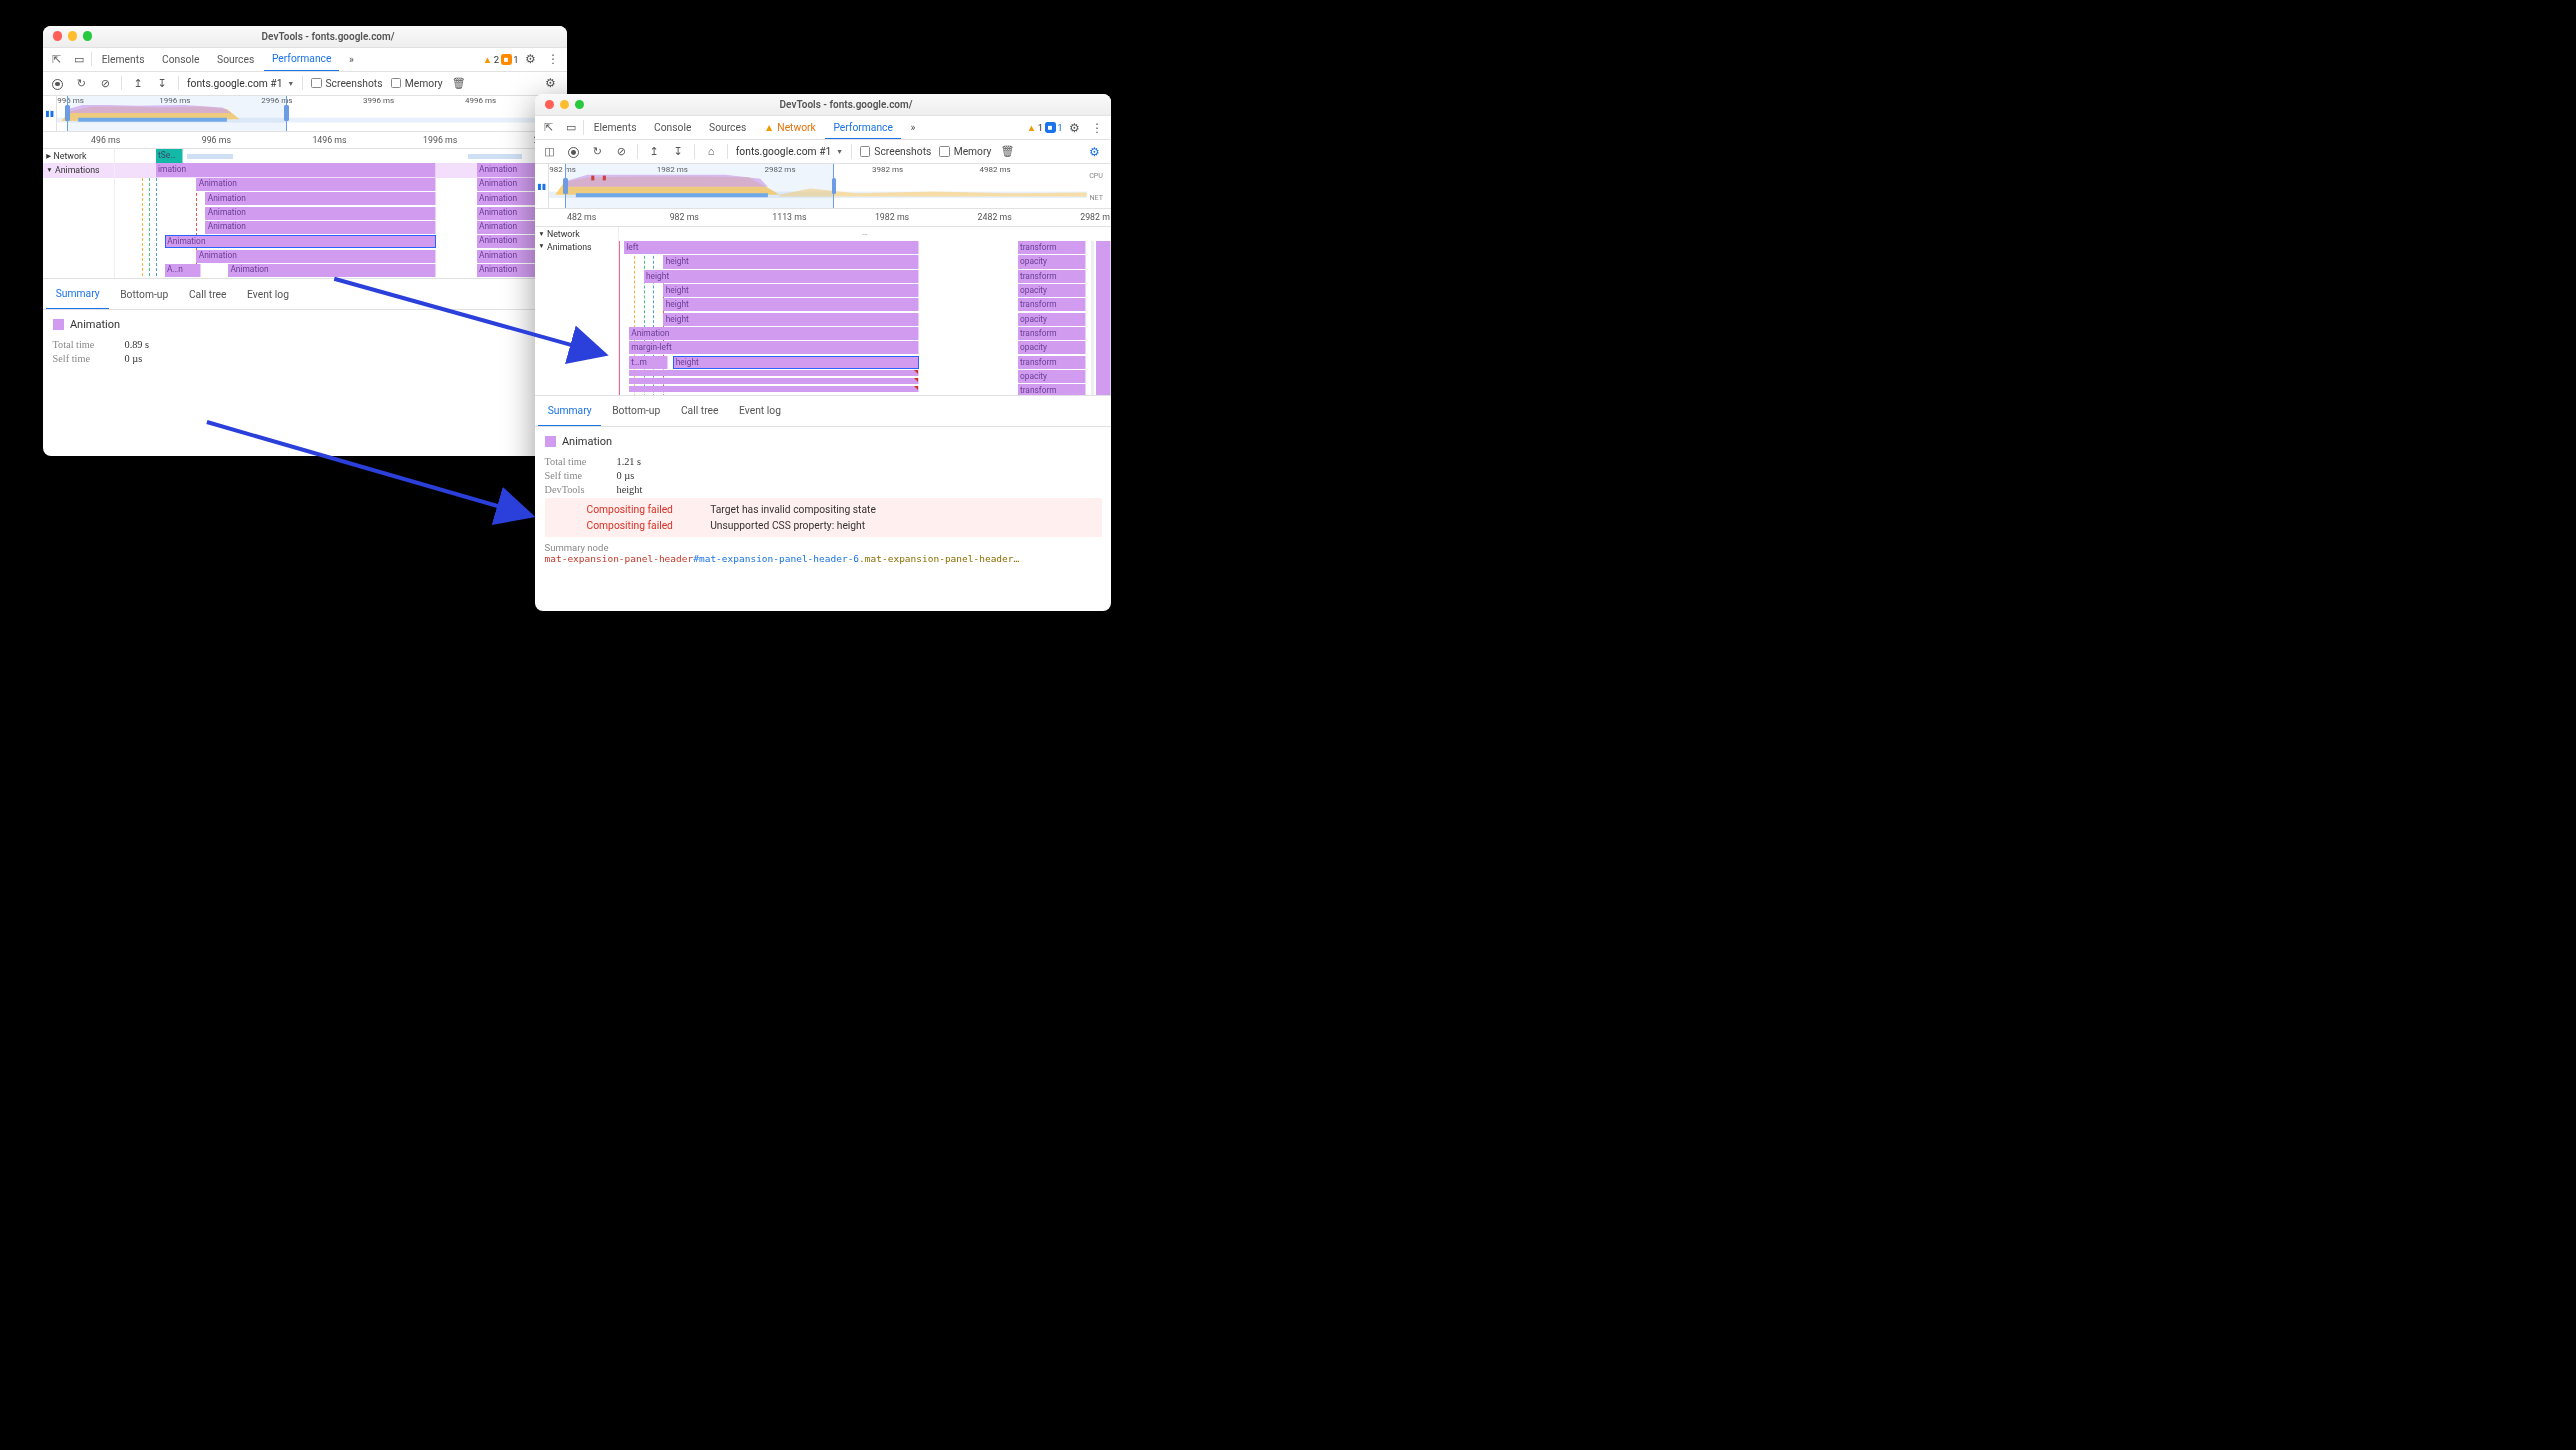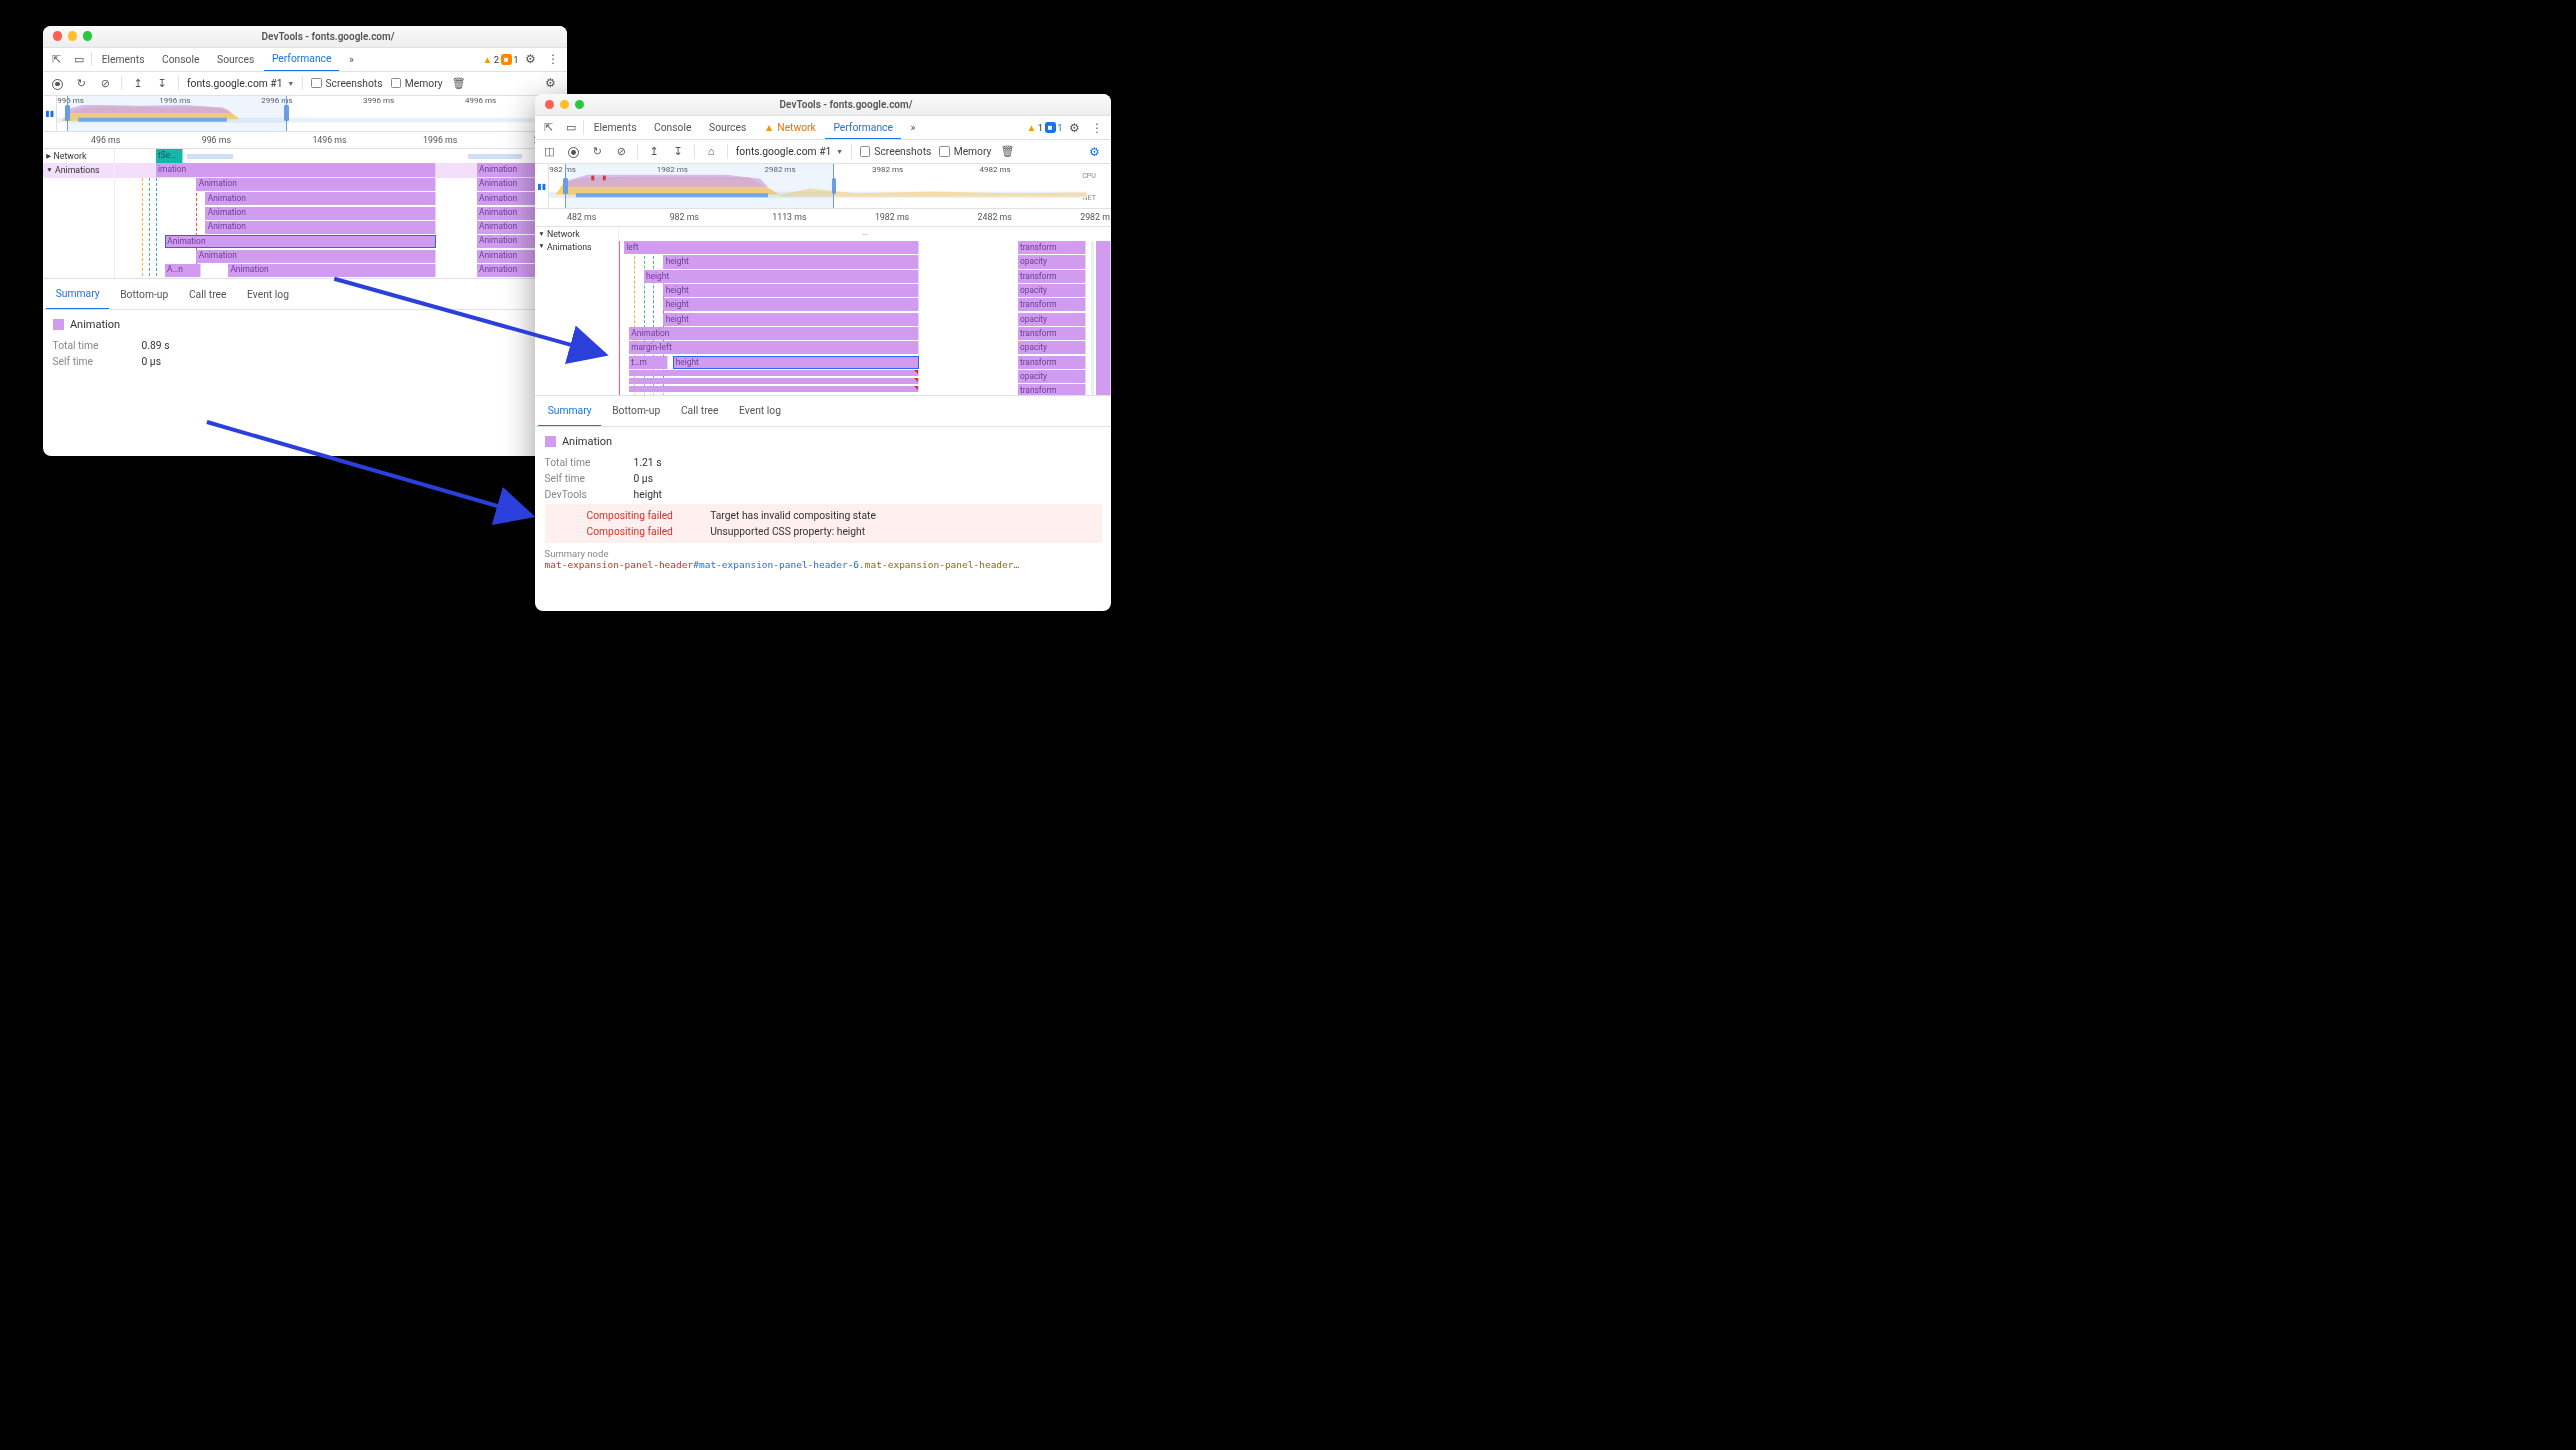--- a/index.html
+++ b/index.html
@@ -109,21 +109,21 @@
   .record-outer{width:11px;height:11px;border:1.6px solid #555;border-radius:50%;display:inline-flex;align-items:center;justify-content:center;}
   .record-inner{width:4.8px;height:4.8px;background:#555;border-radius:50%;}
 
   .overview{height:36px;border-bottom:0.8px solid var(--divider);display:flex;position:relative;background:#fff;}
   .overview .pause{width:14.3px;font-size:8px;color:var(--tab-blue);display:flex;align-items:center;justify-content:center;border-right:0.8px solid var(--divider);}
   .ov-body{flex:1;position:relative;}
   .ov-labels{position:absolute;top:0.8px;left:0;right:0;display:flex;font-size:8px;color:#555;}
   .ov-labels span{flex:1;}
   .ov-strip{position:absolute;left:0;right:0;}
   .ov-cpu{top:9.5px;height:17.5px;}
-  .ov-side{width:24px;display:flex;flex-direction:column;justify-content:space-around;font-size:7.2px;color:#888;align-items:flex-end;padding-right:15px;}
+  .ov-side{width:24px;display:flex;flex-direction:column;justify-content:space-around;font-size:7.2px;color:#888;align-items:flex-end;padding-right:8px;}
   .viewport-sel{position:absolute;top:0;bottom:0;border-left:1.6px solid #6c9de4;border-right:1.6px solid #6c9de4;background:rgba(120,170,230,.12);}
   .vp-handle{position:absolute;top:50%;width:4.8px;height:16px;background:#6c9de4;border-radius:1.6px;transform:translateY(-50%);}
 
   .ruler{height:17.5px;border-bottom:0.8px solid var(--divider);display:flex;align-items:center;font-size:8.8px;color:#555;padding-left:48px;}
   .ruler span{flex:1;}
 
   .track-area{flex:1;overflow:hidden;display:flex;flex-direction:column;background:#fff;}
   .track-row{display:flex;min-height:14.3px;}
   .track-label{width:72px;padding:0.8px 3.2px;font-size:8.8px;color:#333;display:flex;align-items:center;gap:2.4px;border-right:0.8px solid #eee;flex-shrink:0;}
   .tw{font-size:6.4px;}
@@ -138,21 +138,21 @@
   .gl.red{border-color:#e55353;}
   .gl.pink{border-color:#f06292;}
 
   .detail-tabs{height:32px;border-top:0.8px solid var(--divider);border-bottom:0.8px solid var(--divider);display:flex;align-items:center;gap:1.6px;padding:0 3.2px;}
   .dtab{padding:0 9.5px;height:100%;display:flex;align-items:center;color:#555;}
   .dtab.active{color:var(--tab-blue);border-bottom:1.6px solid var(--tab-blue);}
 
   .summary{padding:8px 9.5px;font-size:10.3px;flex:1;overflow:auto;}
   .sum-head{display:flex;align-items:center;gap:6.4px;margin-bottom:8px;}
   .sum-swatch{width:11px;height:11px;background:var(--purple);}
-  .sum-row{display:flex;gap:27px;margin:3.2px 0;align-items:baseline;}
+  .sum-row{display:flex;gap:10px;margin:3.2px 0;align-items:baseline;font-family:Liberation Serif, serif;}
   .sum-k{color:var(--text-muted);width:62px;}
   .err-block{background:var(--error-bg);padding:3.2px 0;margin-top:3.2px;}
   .err-row{display:flex;gap:12.7px;padding:1.6px 0;}
   .err-k{color:var(--error-text);width:111px;margin-left:42px;}
   .related{margin-top:4.8px;color:var(--text-muted);font-size:9.5px;}
   .node-path{font-family:var(--mono);font-size:9.5px;white-space:nowrap;overflow:hidden;text-overflow:ellipsis;}
   .np-tag{color:var(--mono-red);}
   .np-id{color:var(--mono-blue);}
   .np-cls{color:var(--mono-olive);}
 

